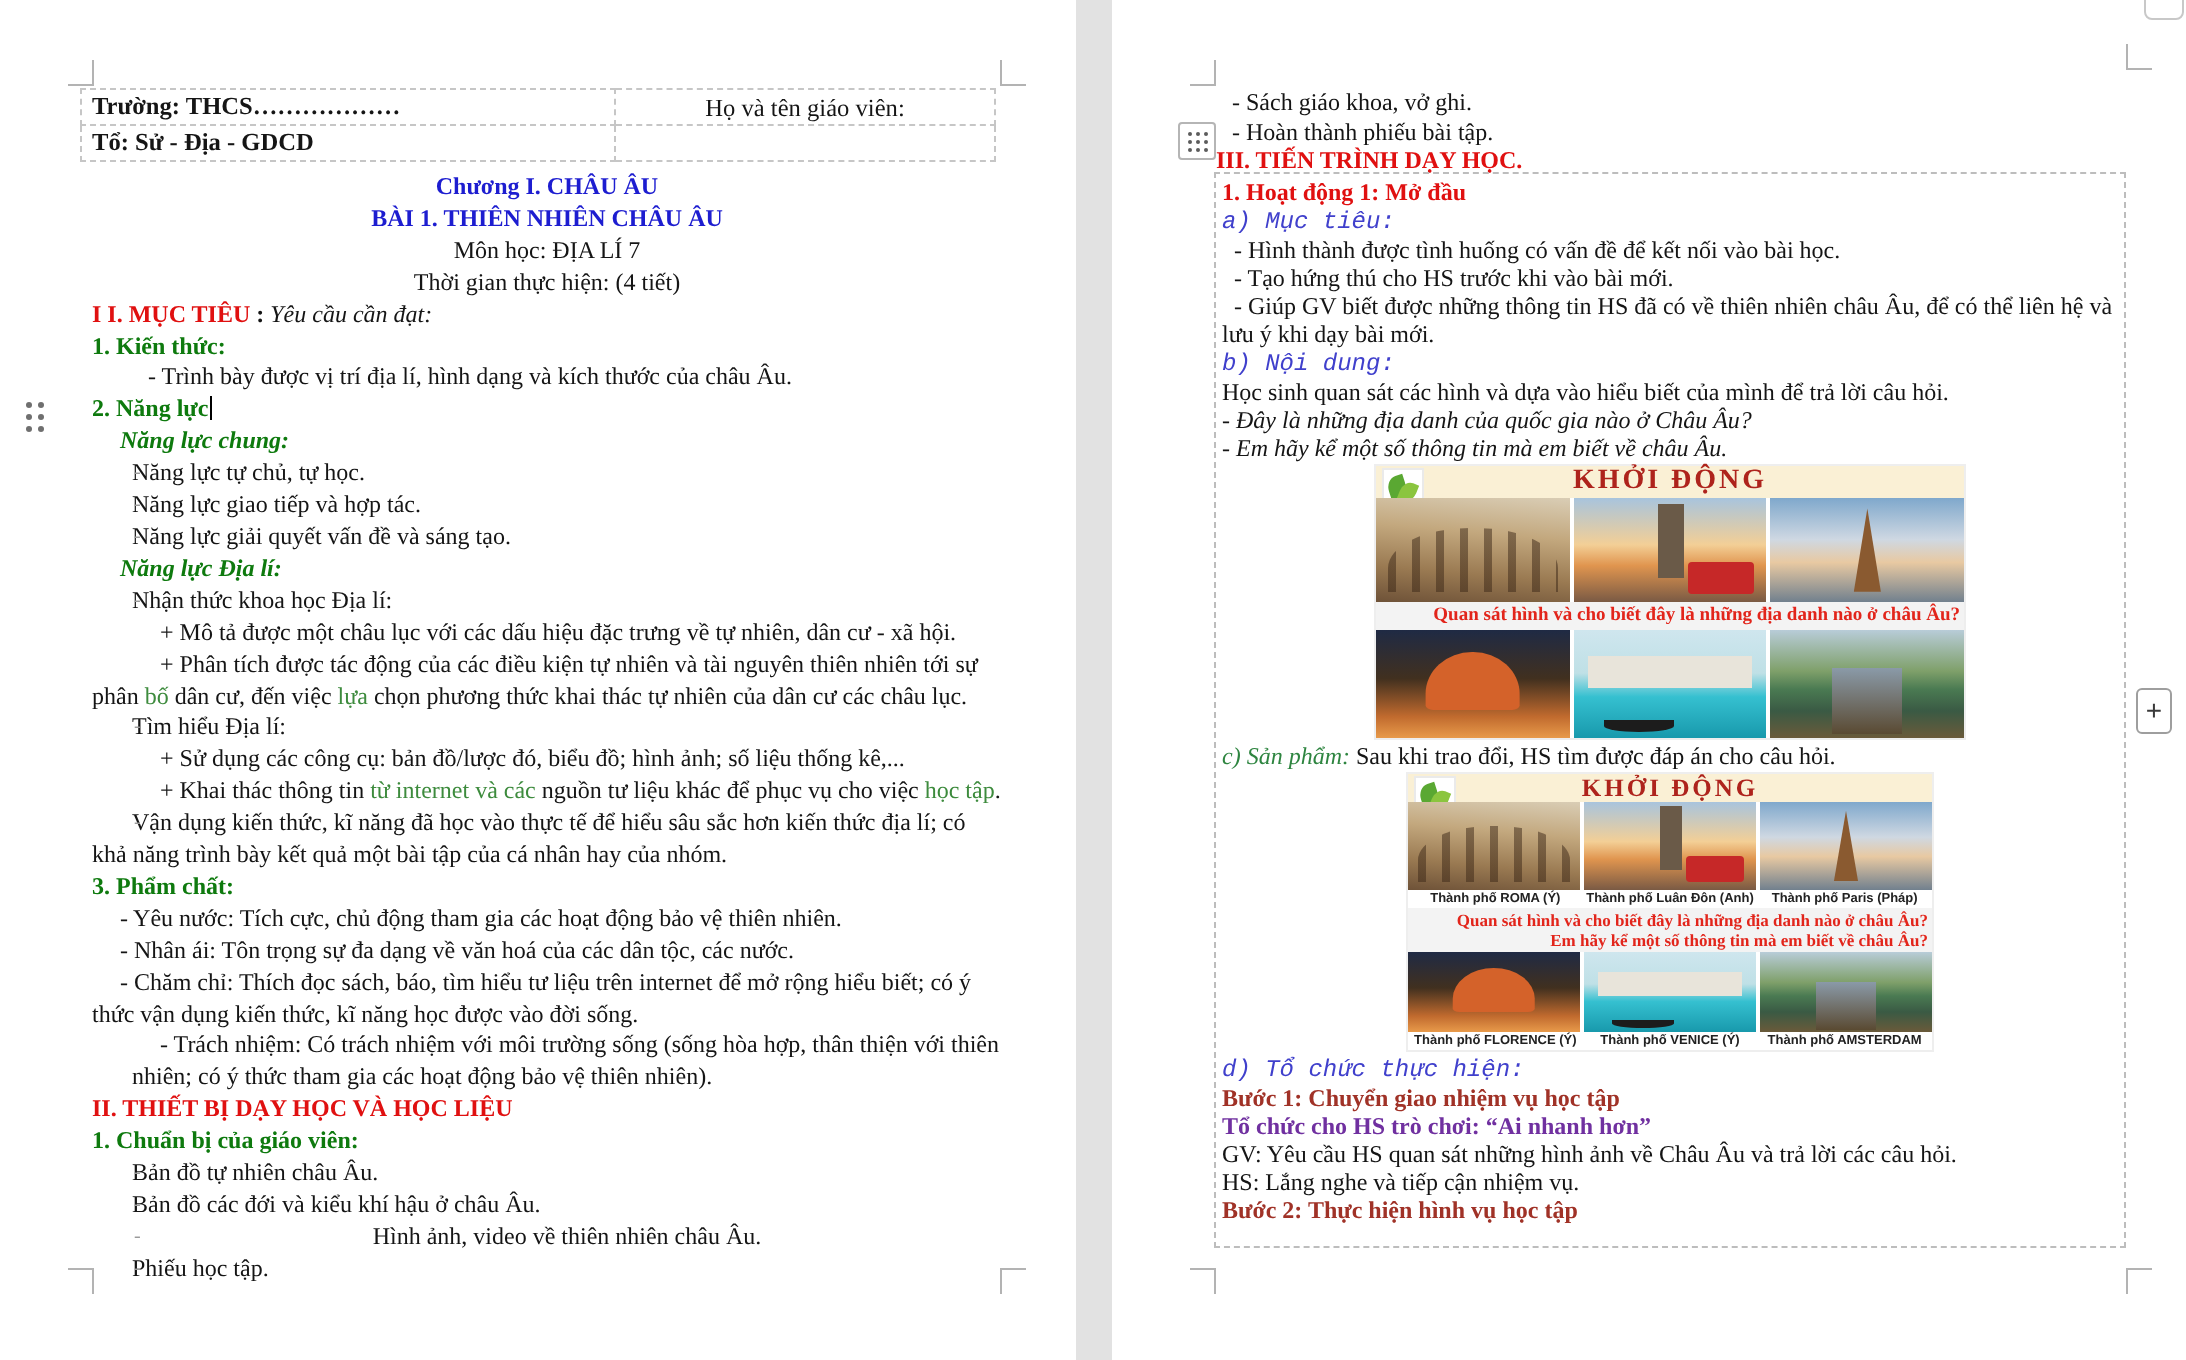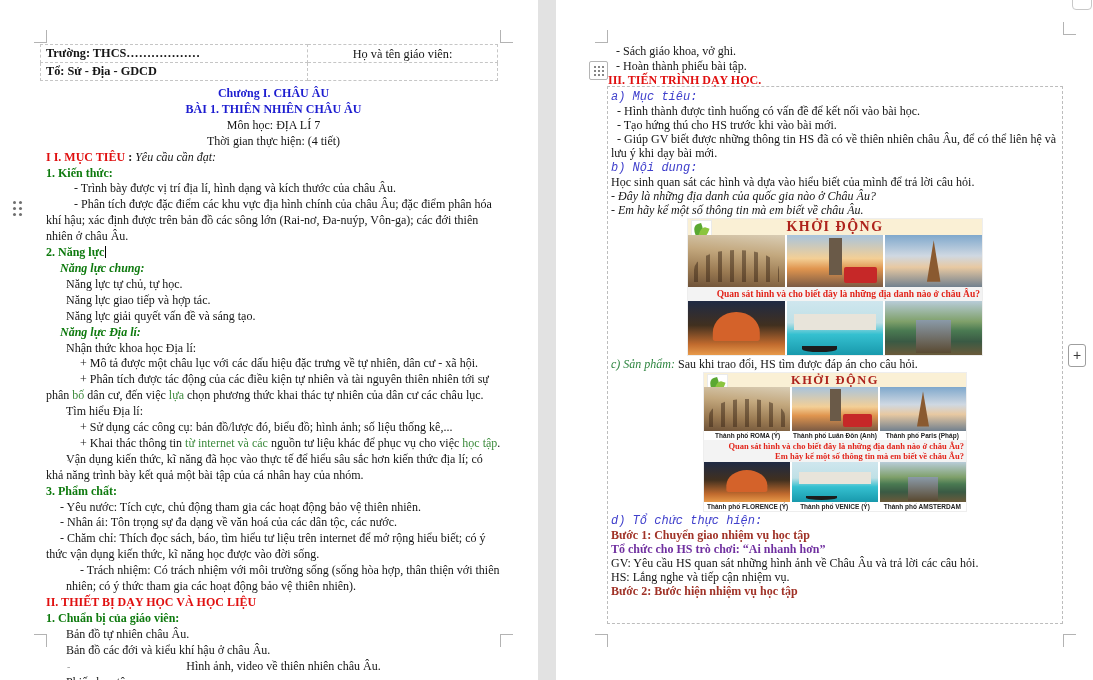--- a/index.html
+++ b/index.html
@@ -117,21 +117,20 @@
     </table>
 
   <div class="content c1">
       <div class="para" style="text-align: center;"><span class="b blue">Chương I. CHÂU ÂU</span></div>
       <div class="para" style="text-align: center;"><span class="b blue">BÀI 1. THIÊN NHIÊN CHÂU ÂU</span></div>
       <div class="para" style="text-align: center;"><span>Môn học: ĐỊA LÍ 7</span></div>
       <div class="para" style="text-align: center;"><span>Thời gian thực hiện: (4 tiết)</span></div>
       <div class="para"><span class="b red">I I. MỤC TIÊU</span><span class="b"> : </span><span class="i">Yêu cầu cần đạt:</span></div>
       <div class="para"><span class="b green">1. Kiến thức:</span></div>
       <div class="para" style="text-indent: 28px;"><span>- Trình bày được vị trí địa lí, hình dạng và kích thước của châu Âu.</span></div>
-      <div class="para" style="text-indent: 28px;"><span>- Phân tích được đặc điểm các khu vực địa hình chính của châu Âu; đặc điểm phân hóa khí hậu; xác định được trên bản đồ các sông lớn (Rai-nơ, Đa-nuýp, Vôn-ga); các đới thiên nhiên ở châu Âu.</span></div>
       <div class="para"><span class="b green">2. Năng lực</span><span class="caret"></span></div>
       <div class="para" style="text-indent: 14px;"><span class="b i green">Năng lực chung:</span></div>
       <div class="para dashli" style="text-indent: 20px;"><span>Năng lực tự chủ, tự học.</span></div>
       <div class="para dashli" style="text-indent: 20px;"><span>Năng lực giao tiếp và hợp tác.</span></div>
       <div class="para dashli" style="text-indent: 20px;"><span>Năng lực giải quyết vấn đề và sáng tạo.</span></div>
       <div class="para" style="text-indent: 14px;"><span class="b i green">Năng lực Địa lí:</span></div>
       <div class="para dashli" style="text-indent: 20px;"><span>Nhận thức khoa học Địa lí:</span></div>
       <div class="para" style="text-indent: 34px;"><span>+ Mô tả được một châu lục với các dấu hiệu đặc trưng về tự nhiên, dân cư - xã hội.</span></div>
       <div class="para" style="text-indent: 34px;"><span>+ Phân tích được tác động của các điều kiện tự nhiên và tài nguyên thiên nhiên tới sự phân </span><span class="g2">bố</span><span> dân cư, đến việc </span><span class="g2">lựa</span><span> chọn phương thức khai thác tự nhiên của dân cư các châu lục.</span></div>
       <div class="para dashli" style="text-indent: 20px;"><span>Tìm hiểu Địa lí:</span></div>
@@ -167,20 +166,21 @@
       <div class="para" style="text-indent: 8px;"><span>- Hoàn thành phiếu bài tập.</span></div>
       <div class="para"><span class="b red">III. TIẾN TRÌNH DẠY HỌC.</span></div>
     </div>
 
   <div class="tbl-handle">
       <i></i>
     </div>
 
   <div class="dashed-table">
     <div class="content c2">
+        <div class="para"><span class="b red">1. Hoạt động 1: Mở đầu</span></div>
         <div class="para"><span class="i dblue">a) Mục tiêu:</span></div>
         <div class="para" style="text-indent: 6px;"><span>- Hình thành được tình huống có vấn đề để kết nối vào bài học.</span></div>
         <div class="para" style="text-indent: 6px;"><span>- Tạo hứng thú cho HS trước khi vào bài mới.</span></div>
         <div class="para" style="text-indent: 6px;"><span>- Giúp GV biết được những thông tin HS đã có về thiên nhiên châu Âu, để có thể liên hệ và lưu ý khi dạy bài mới.</span></div>
         <div class="para"><span class="i dblue">b) Nội dung:</span></div>
         <div class="para"><span>Học sinh quan sát các hình và dựa vào hiểu biết của mình để trả lời câu hỏi.</span></div>
         <div class="para"><span class="i">- Đây là những địa danh của quốc gia nào ở Châu Âu?</span></div>
         <div class="para"><span class="i">- Em hãy kể một số thông tin mà em biết về châu Âu.</span></div>
         <div class="collage" style="width: 294px;">
           <div class="cg-banner" style="height: 16px;"><span class="cg-logo"></span><span class="cg-title" style="font-size: 14px;">KHỞI ĐỘNG</span></div>
@@ -224,19 +224,19 @@
             <span>Thành phố FLORENCE (Ý)</span>
             <span>Thành phố VENICE (Ý)</span>
             <span>Thành phố AMSTERDAM</span>
           </div>
         </div>
         <div class="para"><span class="i dblue">d) Tổ chức thực hiện:</span></div>
         <div class="para"><span class="b maroon">Bước 1: Chuyển giao nhiệm vụ học tập</span></div>
         <div class="para"><span class="b purple">Tổ chức cho HS trò chơi: “Ai nhanh hơn”</span></div>
         <div class="para"><span>GV: Yêu cầu HS quan sát những hình ảnh về Châu Âu và trả lời các câu hỏi.</span></div>
         <div class="para"><span>HS: Lắng nghe và tiếp cận nhiệm vụ.</span></div>
-        <div class="para"><span class="b maroon">Bước 2: Bước hiện nhiệm vụ học tập</span></div>
+        <div class="para"><span class="b maroon">Bước 2: Thực hiện hình vụ học tập</span></div>
       </div>
   </div>
 
   <div class="plus-btn">+</div>
   <div class="tr-fragment"></div>
 </div>
 
 </body></html>

